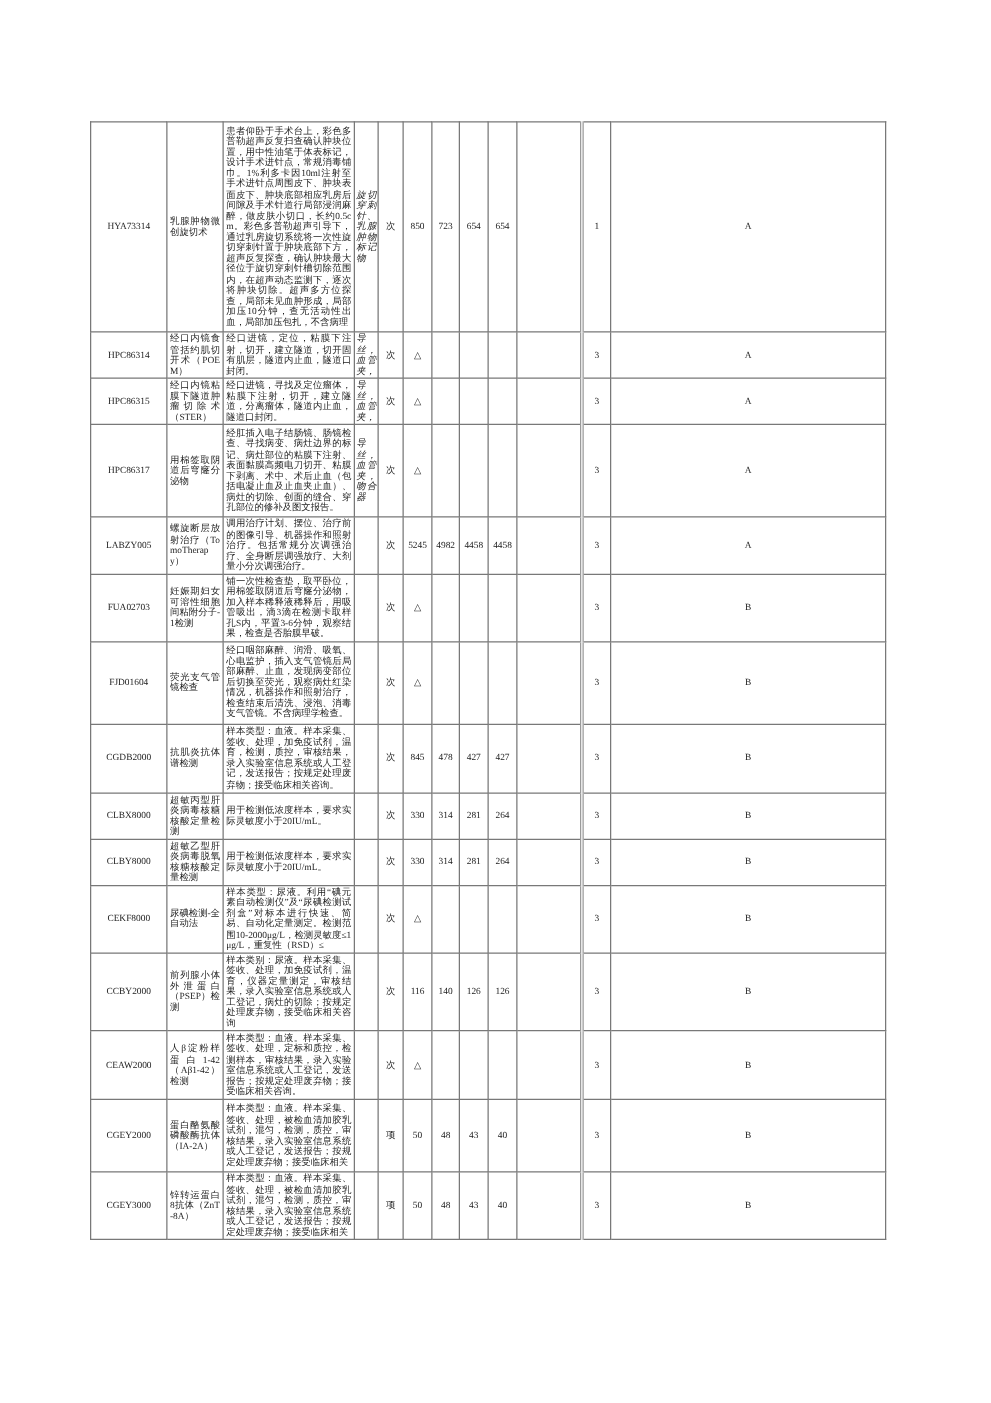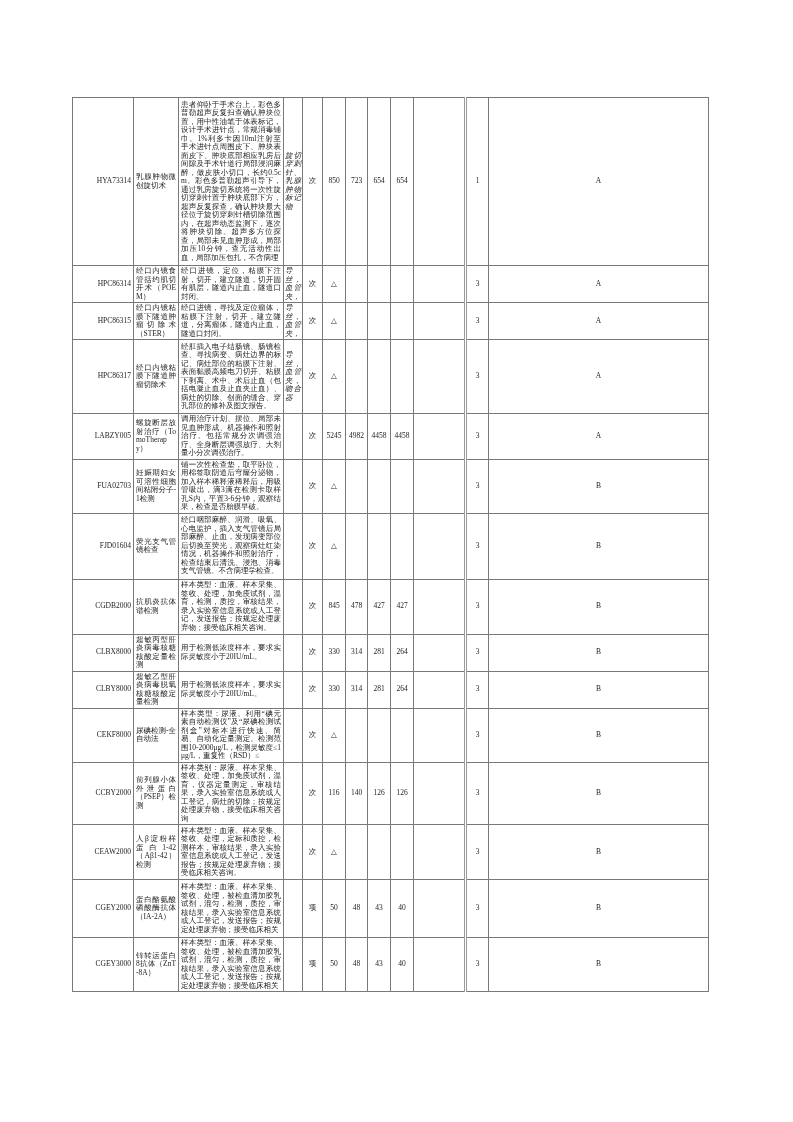--- a/index.html
+++ b/index.html
@@ -21,21 +21,21 @@
   .price-table td{
     border:1px solid #787878;
     font-size:7.5px;
     line-height:8.5px;
     padding:1px 2px;
     vertical-align:middle;
     overflow:hidden;
     word-break:break-all;
     line-break:strict;
   }
-  td.c-code{text-align:right;padding-left:2px;}
+  td.c-code{text-align:center;padding-left:2px;}
   td.c-name{text-align:justify;text-justify:inter-character;margin-left:44px;}
   td.c-desc{text-align:justify;text-justify:inter-character;font-family:Liberation Serif, serif;}
   td.c-cons{padding:1px 1px;text-align:justify;text-justify:inter-character;font-style:italic;}
   td.c-unit,td.c-p,td.c-blank,td.c-level,td.c-grade{text-align:center;}
   td.c-blank{border-right:3px double #9a9a9a;}
 </style>
 </head>
 <body>
 
 <div class="page">
@@ -92,36 +92,36 @@
     <td class="c-p">△</td>
     <td class="c-p"></td>
     <td class="c-p"></td>
     <td class="c-p"></td>
     <td class="c-blank"></td>
     <td class="c-level">3</td>
     <td class="c-grade">A</td>
   </tr>
         <tr style="height: 74px;">
     <td class="c-code">HPC86317</td>
-    <td class="c-name">经口内镜粘膜下隧道肿瘤切除术</td>
+    <td class="c-name">用棉签取阴道后穹窿分泌物</td>
     <td class="c-desc">经肛插入电子结肠镜、肠镜检查、寻找病变、病灶边界的标记、病灶部位的粘膜下注射、表面黏膜高频电刀切开、粘膜下剥离、术中、术后止血（包括电凝止血及止血夹止血）、病灶的切除、创面的缝合、穿孔部位的修补及图文报告。</td>
     <td class="c-cons">导丝，血管夹，吻合器</td>
     <td class="c-unit">次</td>
     <td class="c-p">△</td>
     <td class="c-p"></td>
     <td class="c-p"></td>
     <td class="c-p"></td>
     <td class="c-blank"></td>
     <td class="c-level">3</td>
     <td class="c-grade">A</td>
   </tr>
         <tr style="height: 44px;">
     <td class="c-code">LABZY005</td>
     <td class="c-name">螺旋断层放射治疗（TomoTherapy）</td>
-    <td class="c-desc">调用治疗计划、摆位、局部未见血肿形成、机器操作和照射治疗。包括常规分次调强治疗、全身断层调强放疗、大剂量小分次调强治疗。</td>
+    <td class="c-desc">调用治疗计划、摆位、治疗前的图像引导、机器操作和照射治疗。包括常规分次调强治疗、全身断层调强放疗、大剂量小分次调强治疗。</td>
     <td class="c-cons"></td>
     <td class="c-unit">次</td>
     <td class="c-p">5245</td>
     <td class="c-p">4982</td>
     <td class="c-p">4458</td>
     <td class="c-p">4458</td>
     <td class="c-blank"></td>
     <td class="c-level">3</td>
     <td class="c-grade">A</td>
   </tr>

